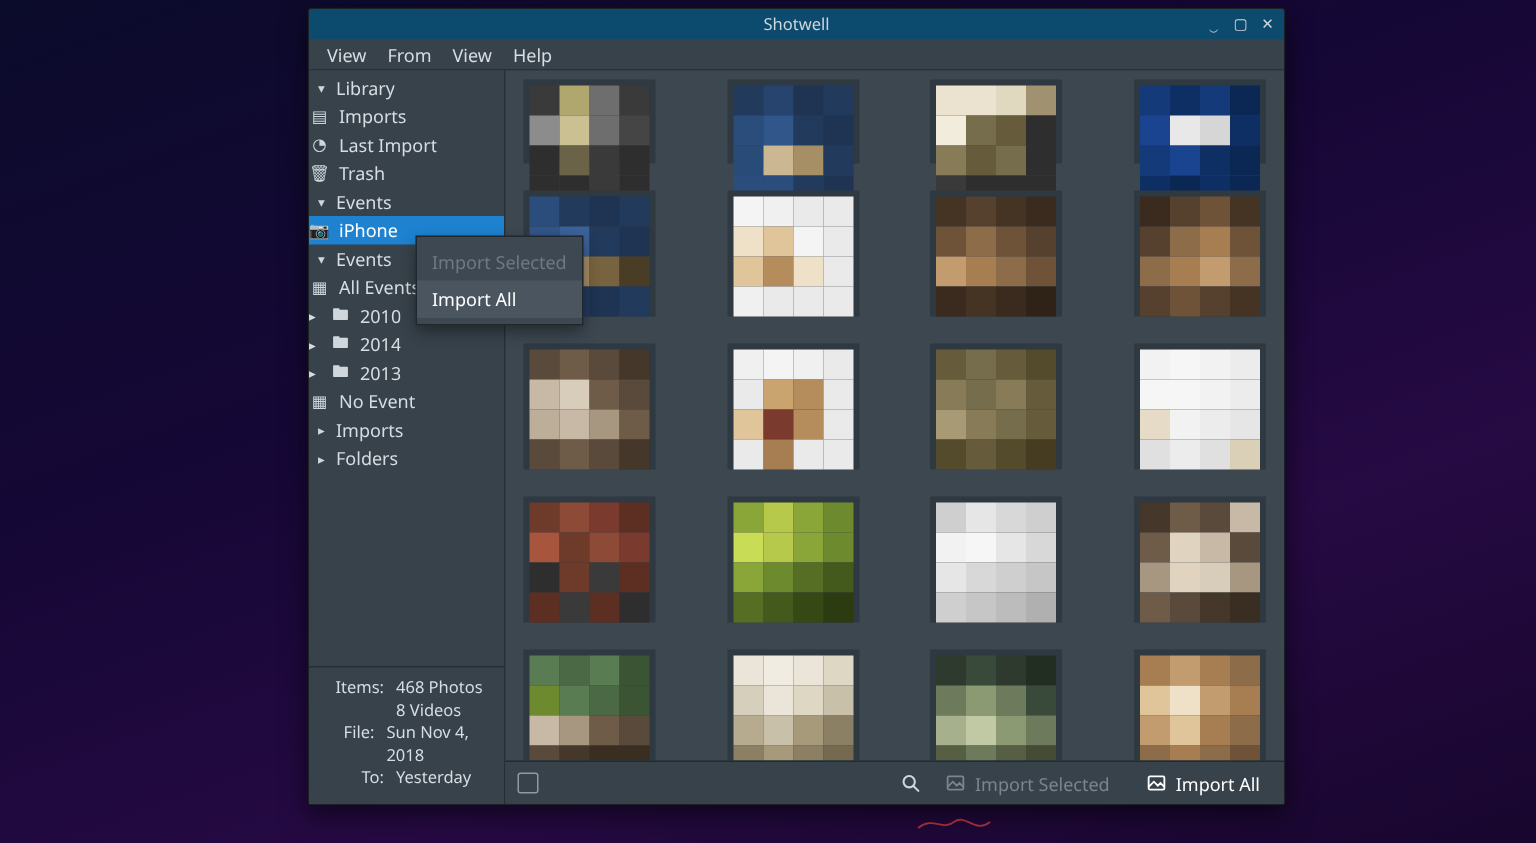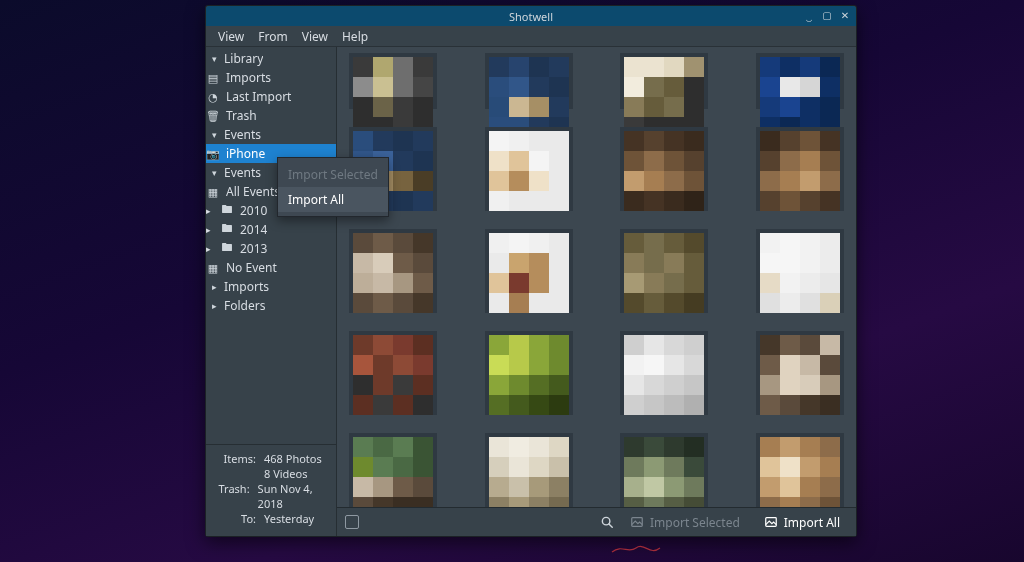--- a/index.html
+++ b/index.html
@@ -153,21 +153,21 @@
       <div class="infobox">
         <div class="row">
             <span class="k">Items:</span>
           <span>468 Photos</span>
           </div>
         <div class="row">
             <span class="k"></span>
           <span>8 Videos</span>
           </div>
         <div class="row">
-            <span class="k">Trash:</span>
+            <span class="k">File:</span>
           <span>Sun Nov 4, 2018</span>
           </div>
         <div class="row">
             <span class="k">To:</span>
           <span>Yesterday</span>
           </div>
       </div>
     </div>
 
     <div class="main">

